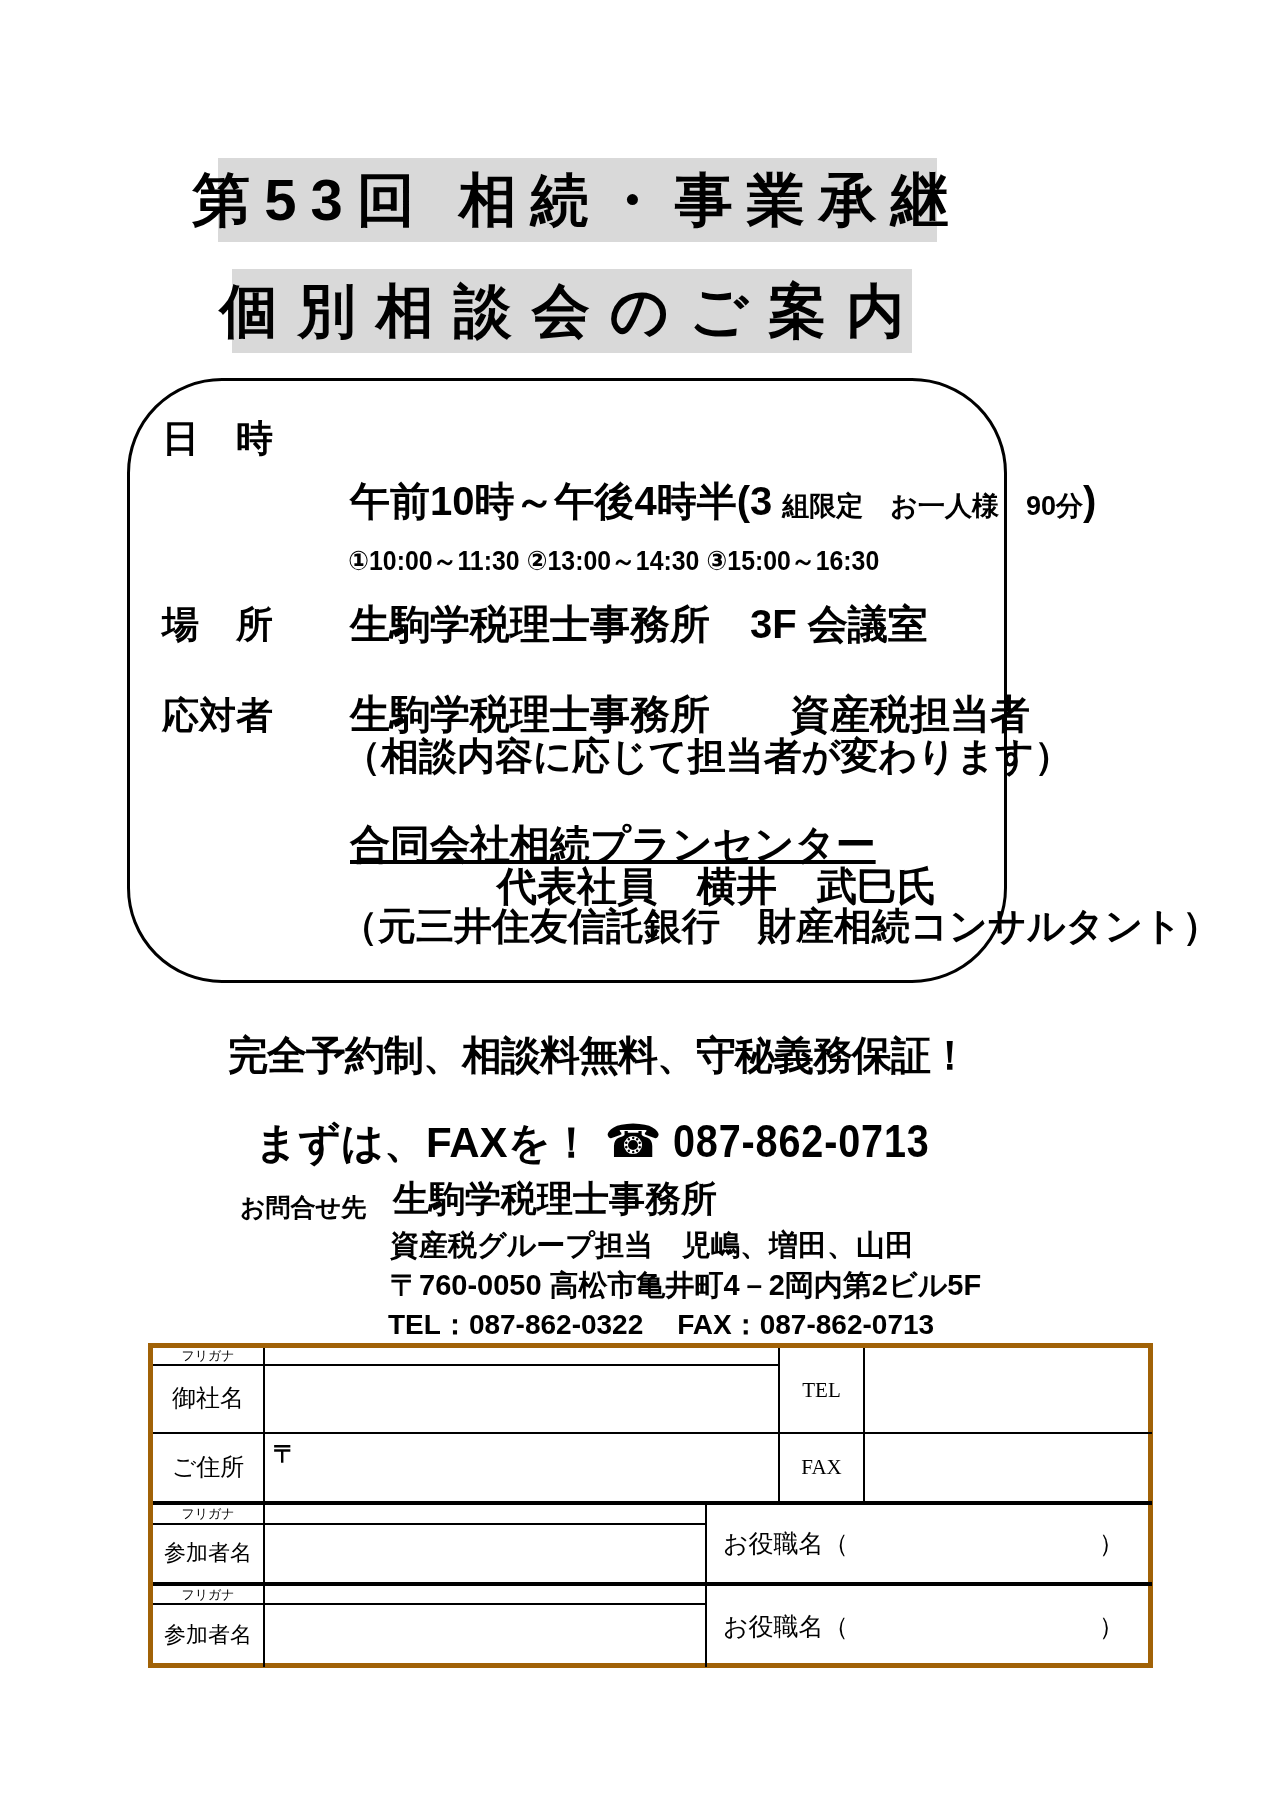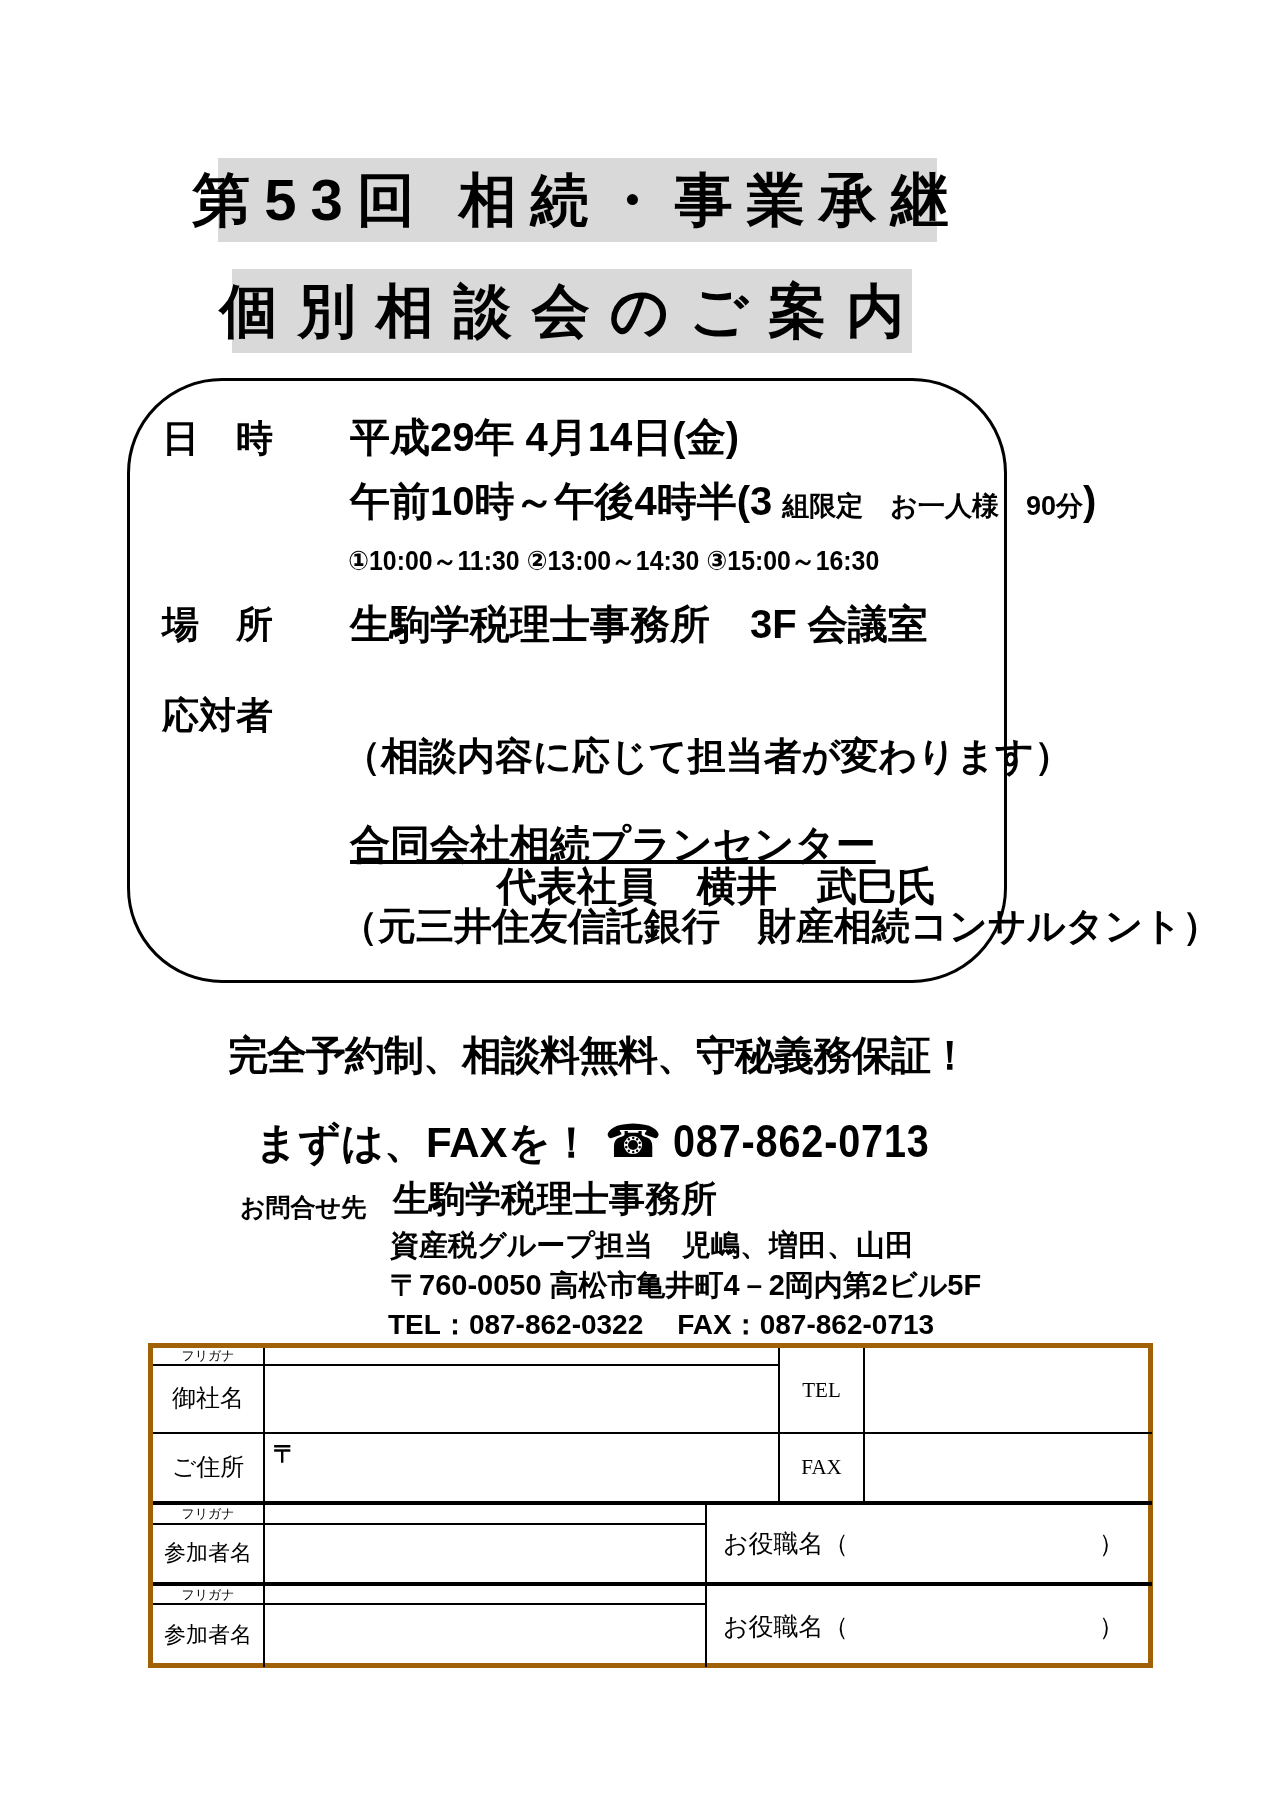--- a/index.html
+++ b/index.html
@@ -29,30 +29,30 @@
   <div class="abs title-line" style="left:218px; top:158px; width:719px; height:84px; background:#d9d9d9; letter-spacing:14px;">
     <span>第53回 相続・事業承継</span>
   </div>
   <div class="abs title-line" style="left:232px; top:251px; width:680px; height:84px; background:#d9d9d9; letter-spacing:20px;margin-top:18px;">
     <span>個別相談会のご案内</span>
   </div>
 
   <div class="abs" style="left:127px; top:378px; width:880px; height:605px; border:3px solid #000; border-radius:95px;"></div>
 
   <div class="abs b nowrap" style="left:162px; top:414px; font-size:37px;">日　時</div>
-  <div class="abs b nowrap" style="left:350px; top:410px; font-size:40px;">平成29年 4月14日(金)</div>
   <div class="abs b nowrap" style="left:350px; top:474px; font-size:40px;">
     <span>午前10時～午後4時半(3</span><span style="font-size:27px; margin-left:10px;">組限定　お一人様　90分</span><span>)</span>
   </div>
   <div class="abs b nowrap" style="left:348px; top:543px; font-size:27px; transform:scaleX(0.92); transform-origin:left top;">①10:00～11:30 ②13:00～14:30 ③15:00～16:30</div>
 
   <div class="abs b nowrap" style="left:162px; top:600px; font-size:37px;">場　所</div>
   <div class="abs b nowrap" style="left:350px; top:597px; font-size:40px;">生駒学税理士事務所　3F 会議室</div>
 
   <div class="abs b nowrap" style="left:162px; top:691px; font-size:37px;">応対者</div>
+  <div class="abs b nowrap" style="left:350px; top:687px; font-size:40px;">生駒学税理士事務所　　資産税担当者</div>
   <div class="abs b nowrap" style="left:343px; top:731px; font-size:38px;">（相談内容に応じて担当者が変わります）</div>
   <div class="abs b nowrap" style="left:350px; top:817px; font-size:40px;text-decoration:underline;">合同会社相続プランセンター</div>
   <div class="abs b nowrap" style="left:497px; top:859px; font-size:40px;">代表社員　横井　武巳氏</div>
   <div class="abs b nowrap" style="left:340px; top:901px; font-size:38px;">（元三井住友信託銀行　財産相続コンサルタント）</div>
 
   <div class="abs b nowrap" style="left:228px; top:1028px; font-size:40px; letter-spacing:-1px;">完全予約制、相談料無料、守秘義務保証！</div>
   <div class="abs b nowrap" style="left:255px; top:1086px; font-size:42px;margin-top:28px;">
     <span>まずは、FAXを！</span>
     <span style="font-size:46px;">☎</span>
     <span style="display:inline-block; font-size:46px; letter-spacing:1px; transform:scaleX(0.86); transform-origin:left bottom;">087-862-0713</span>

